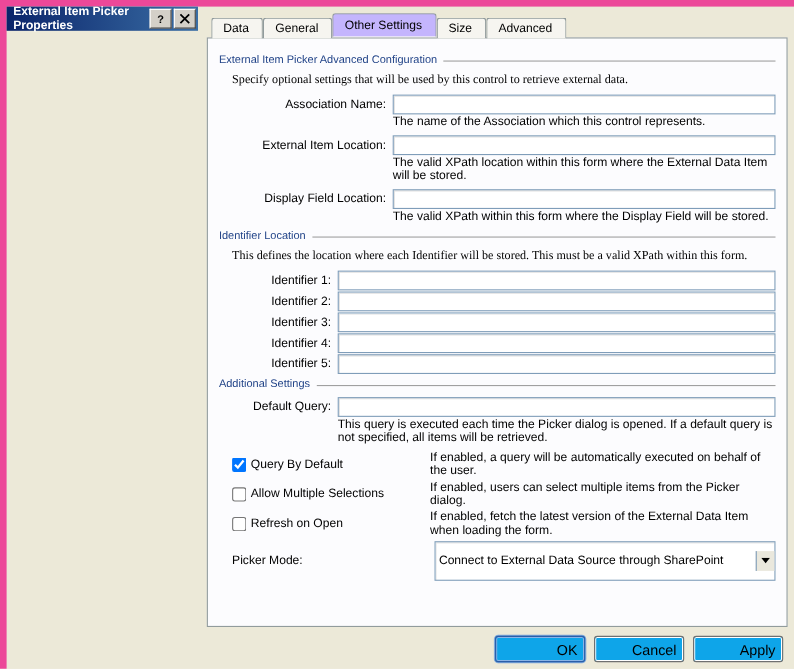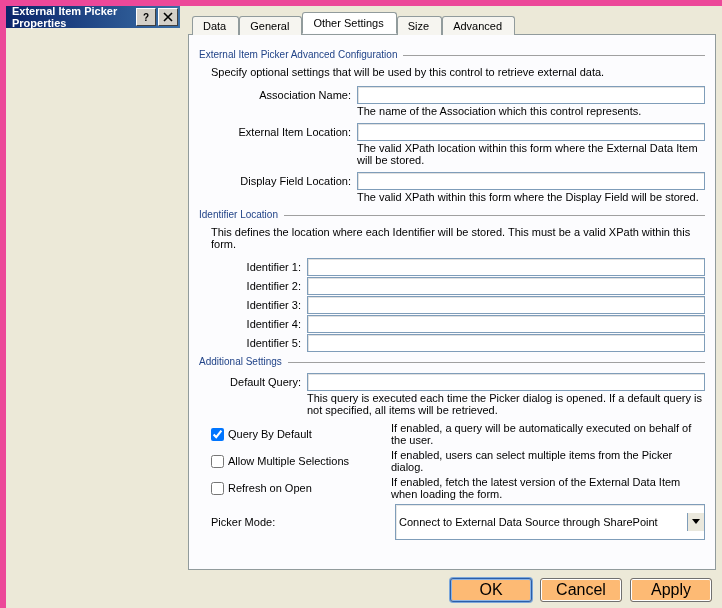--- a/index.html
+++ b/index.html
@@ -73,21 +73,21 @@
     border-top-left-radius: 3px;
     border-top-right-radius: 3px;
     margin-right: 0px;
     background: #f6f5f0;
     font-size: 11px;
     position: relative;
     top: 1px;
     cursor: default;
   }
   .tab.active {
-    background: #ffffff;
+    background: #c4b5fd;
     border-bottom: 1px solid #fcfcfe;
     top: 0px;
     padding-top:4px;
     padding-bottom:4px;
     z-index:3;
   }
   .tab-panel {
     border: 1px solid #919b9c;
     background: #fcfcfe;
     flex: 1;
@@ -112,20 +112,21 @@
   .group-header .gh-line {
     flex: 1;
     border-top: 1px solid #a0a0a0;
     position: relative;
     top: 1px;
   }
 
   .desc {
     margin: 0 0 8px 12px;
     color: #000;
+    font-family: Liberation Serif, serif;
   }
 
   .form-row {
     display: flex;
     align-items: center;
     margin: 1px 0 1px 12px;
   }
   .form-row .fl {
     width: 140px;
     text-align: right;
@@ -212,26 +213,27 @@
   .footer {
     padding: 8px 4px 0 0;
     display: flex;
     justify-content: flex-end;
     gap: 8px;
   }
   .btn {
     min-width: 82px;
     height: 24px;
     border: 1px solid #707070;
-    background: #fdba74;
+    background: #0ea5e9;
     font-family: inherit;
-    font-size: 16px;
+    font-size: 13px;
     border-radius: 3px;
     cursor: default;
     box-shadow: inset 0 0 0 1px #fff;
+    text-align: right;
   }
   .btn.default {
     border: 1px solid #2c5ea7;
     box-shadow: inset 0 0 0 1px #8ab3e6, 0 0 0 1px #7ba7db;
   }
 </style>
 </head>
 <body>
 
 <div class="window">

